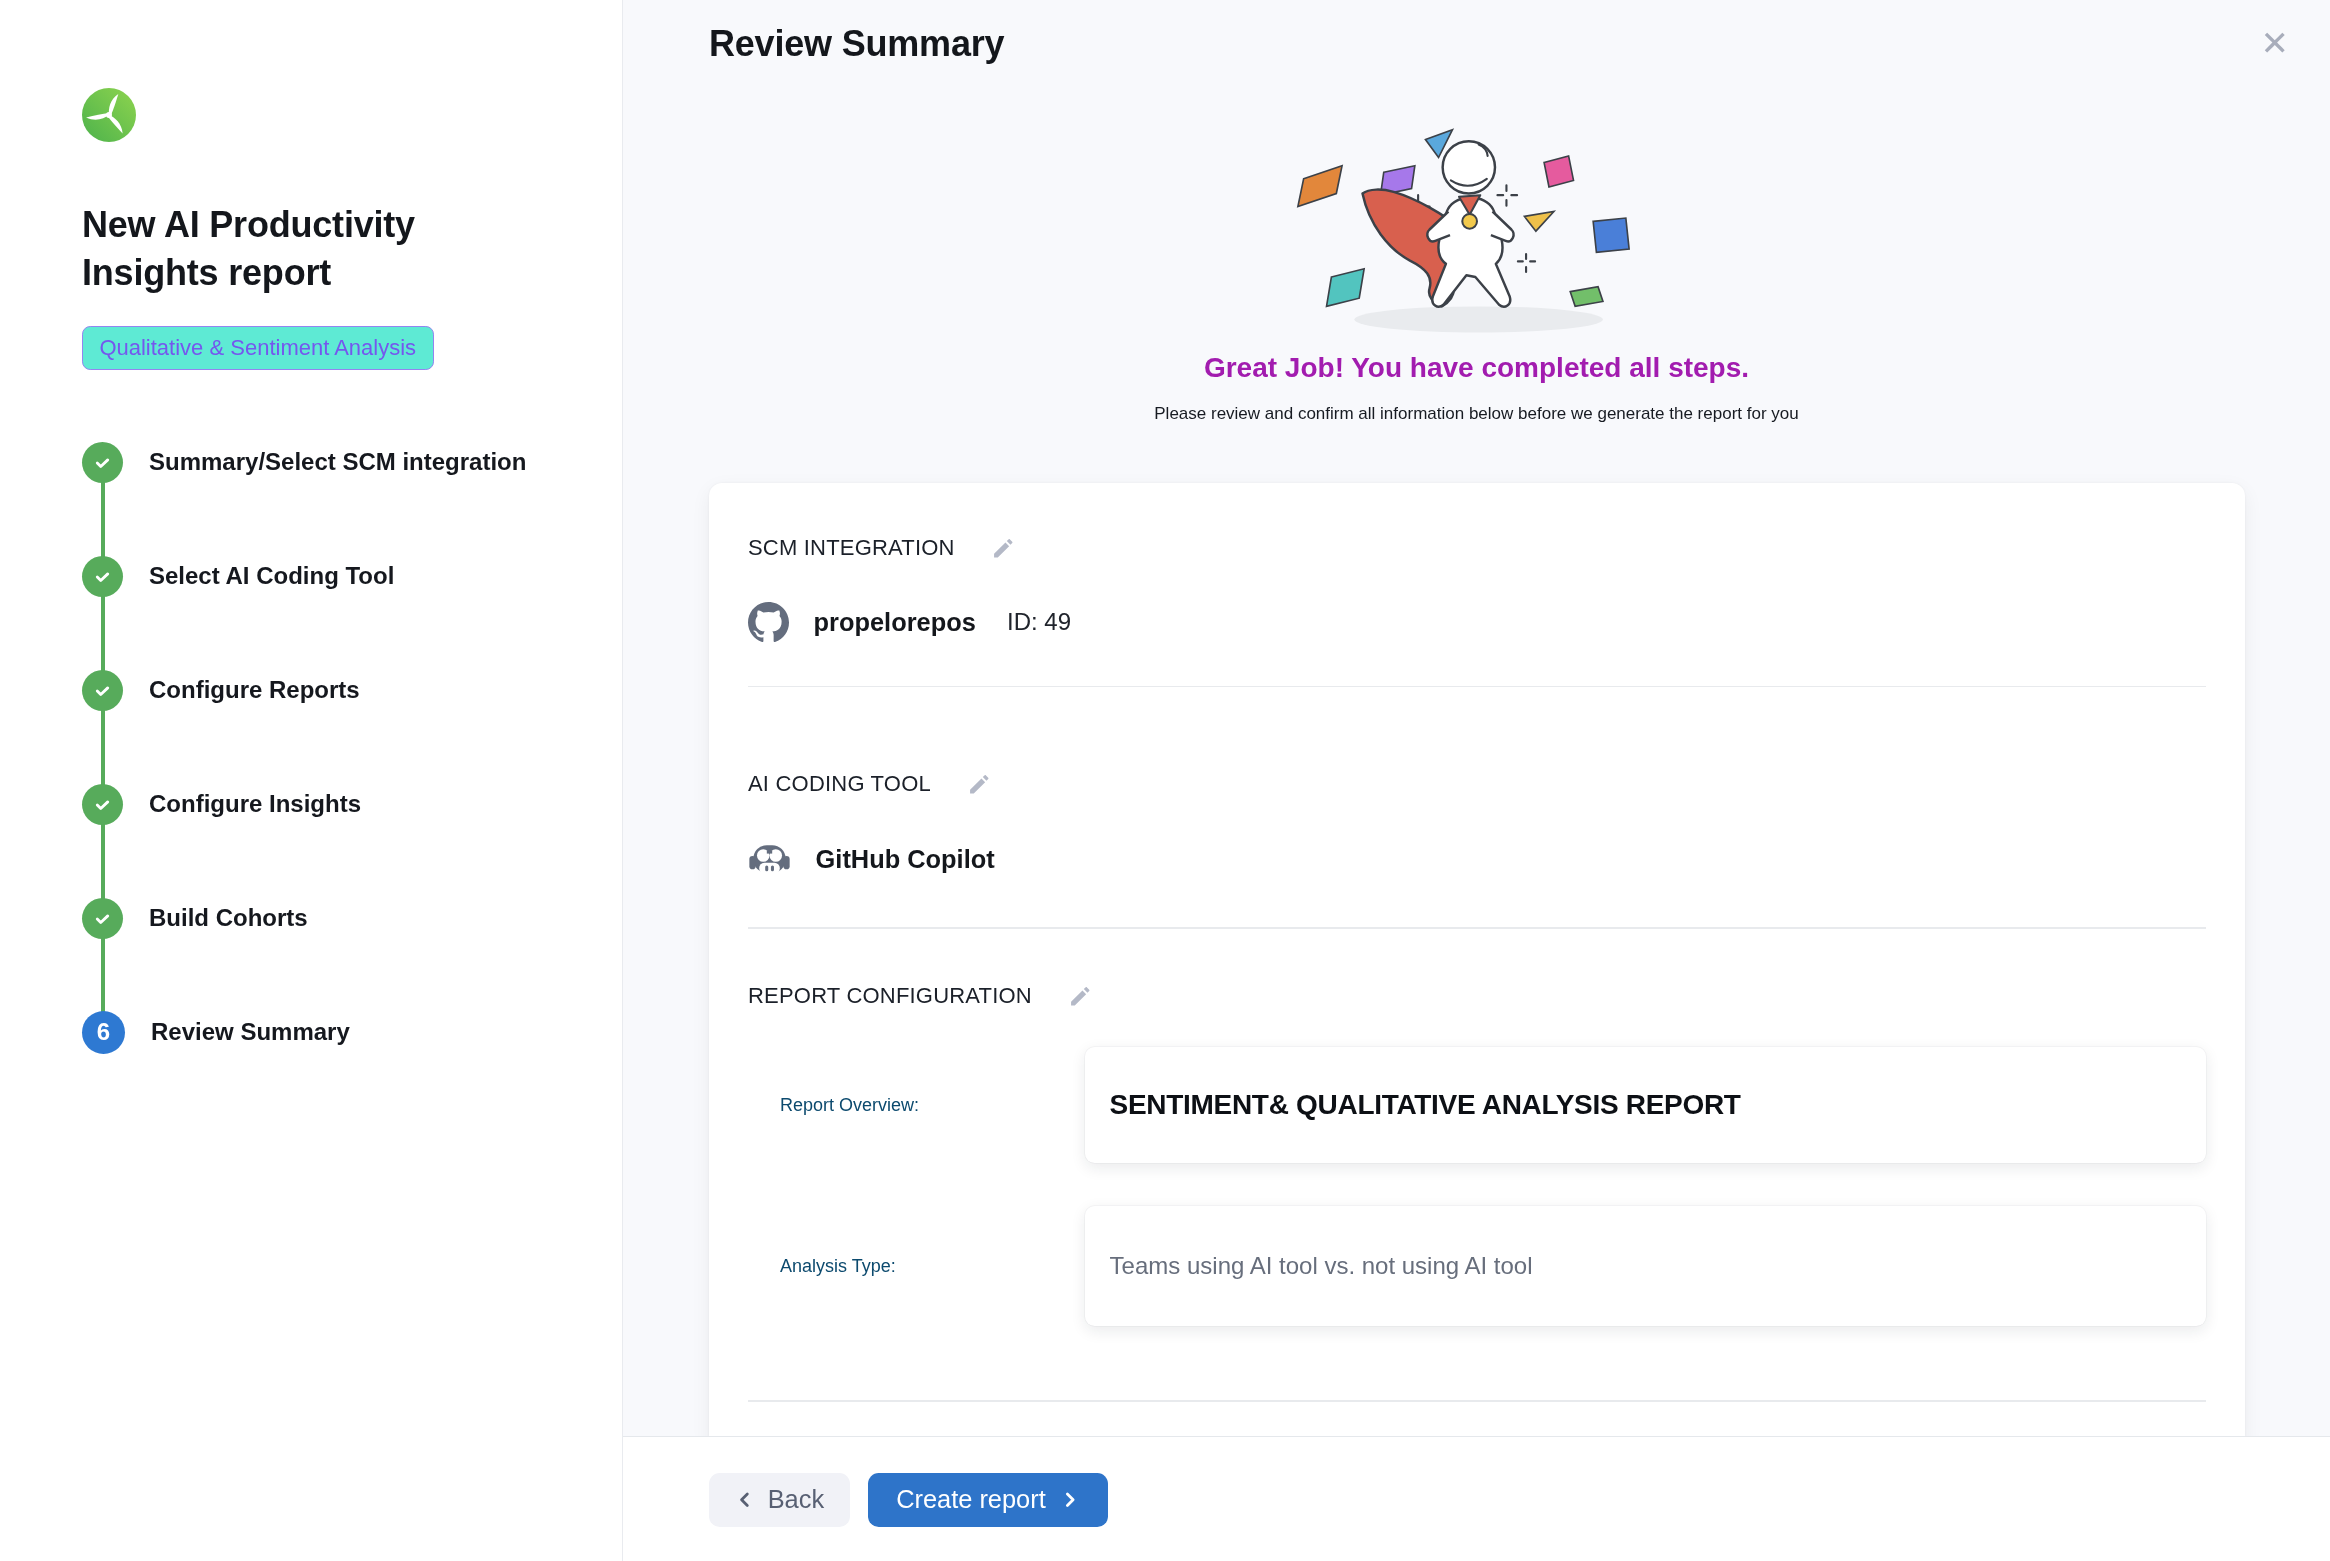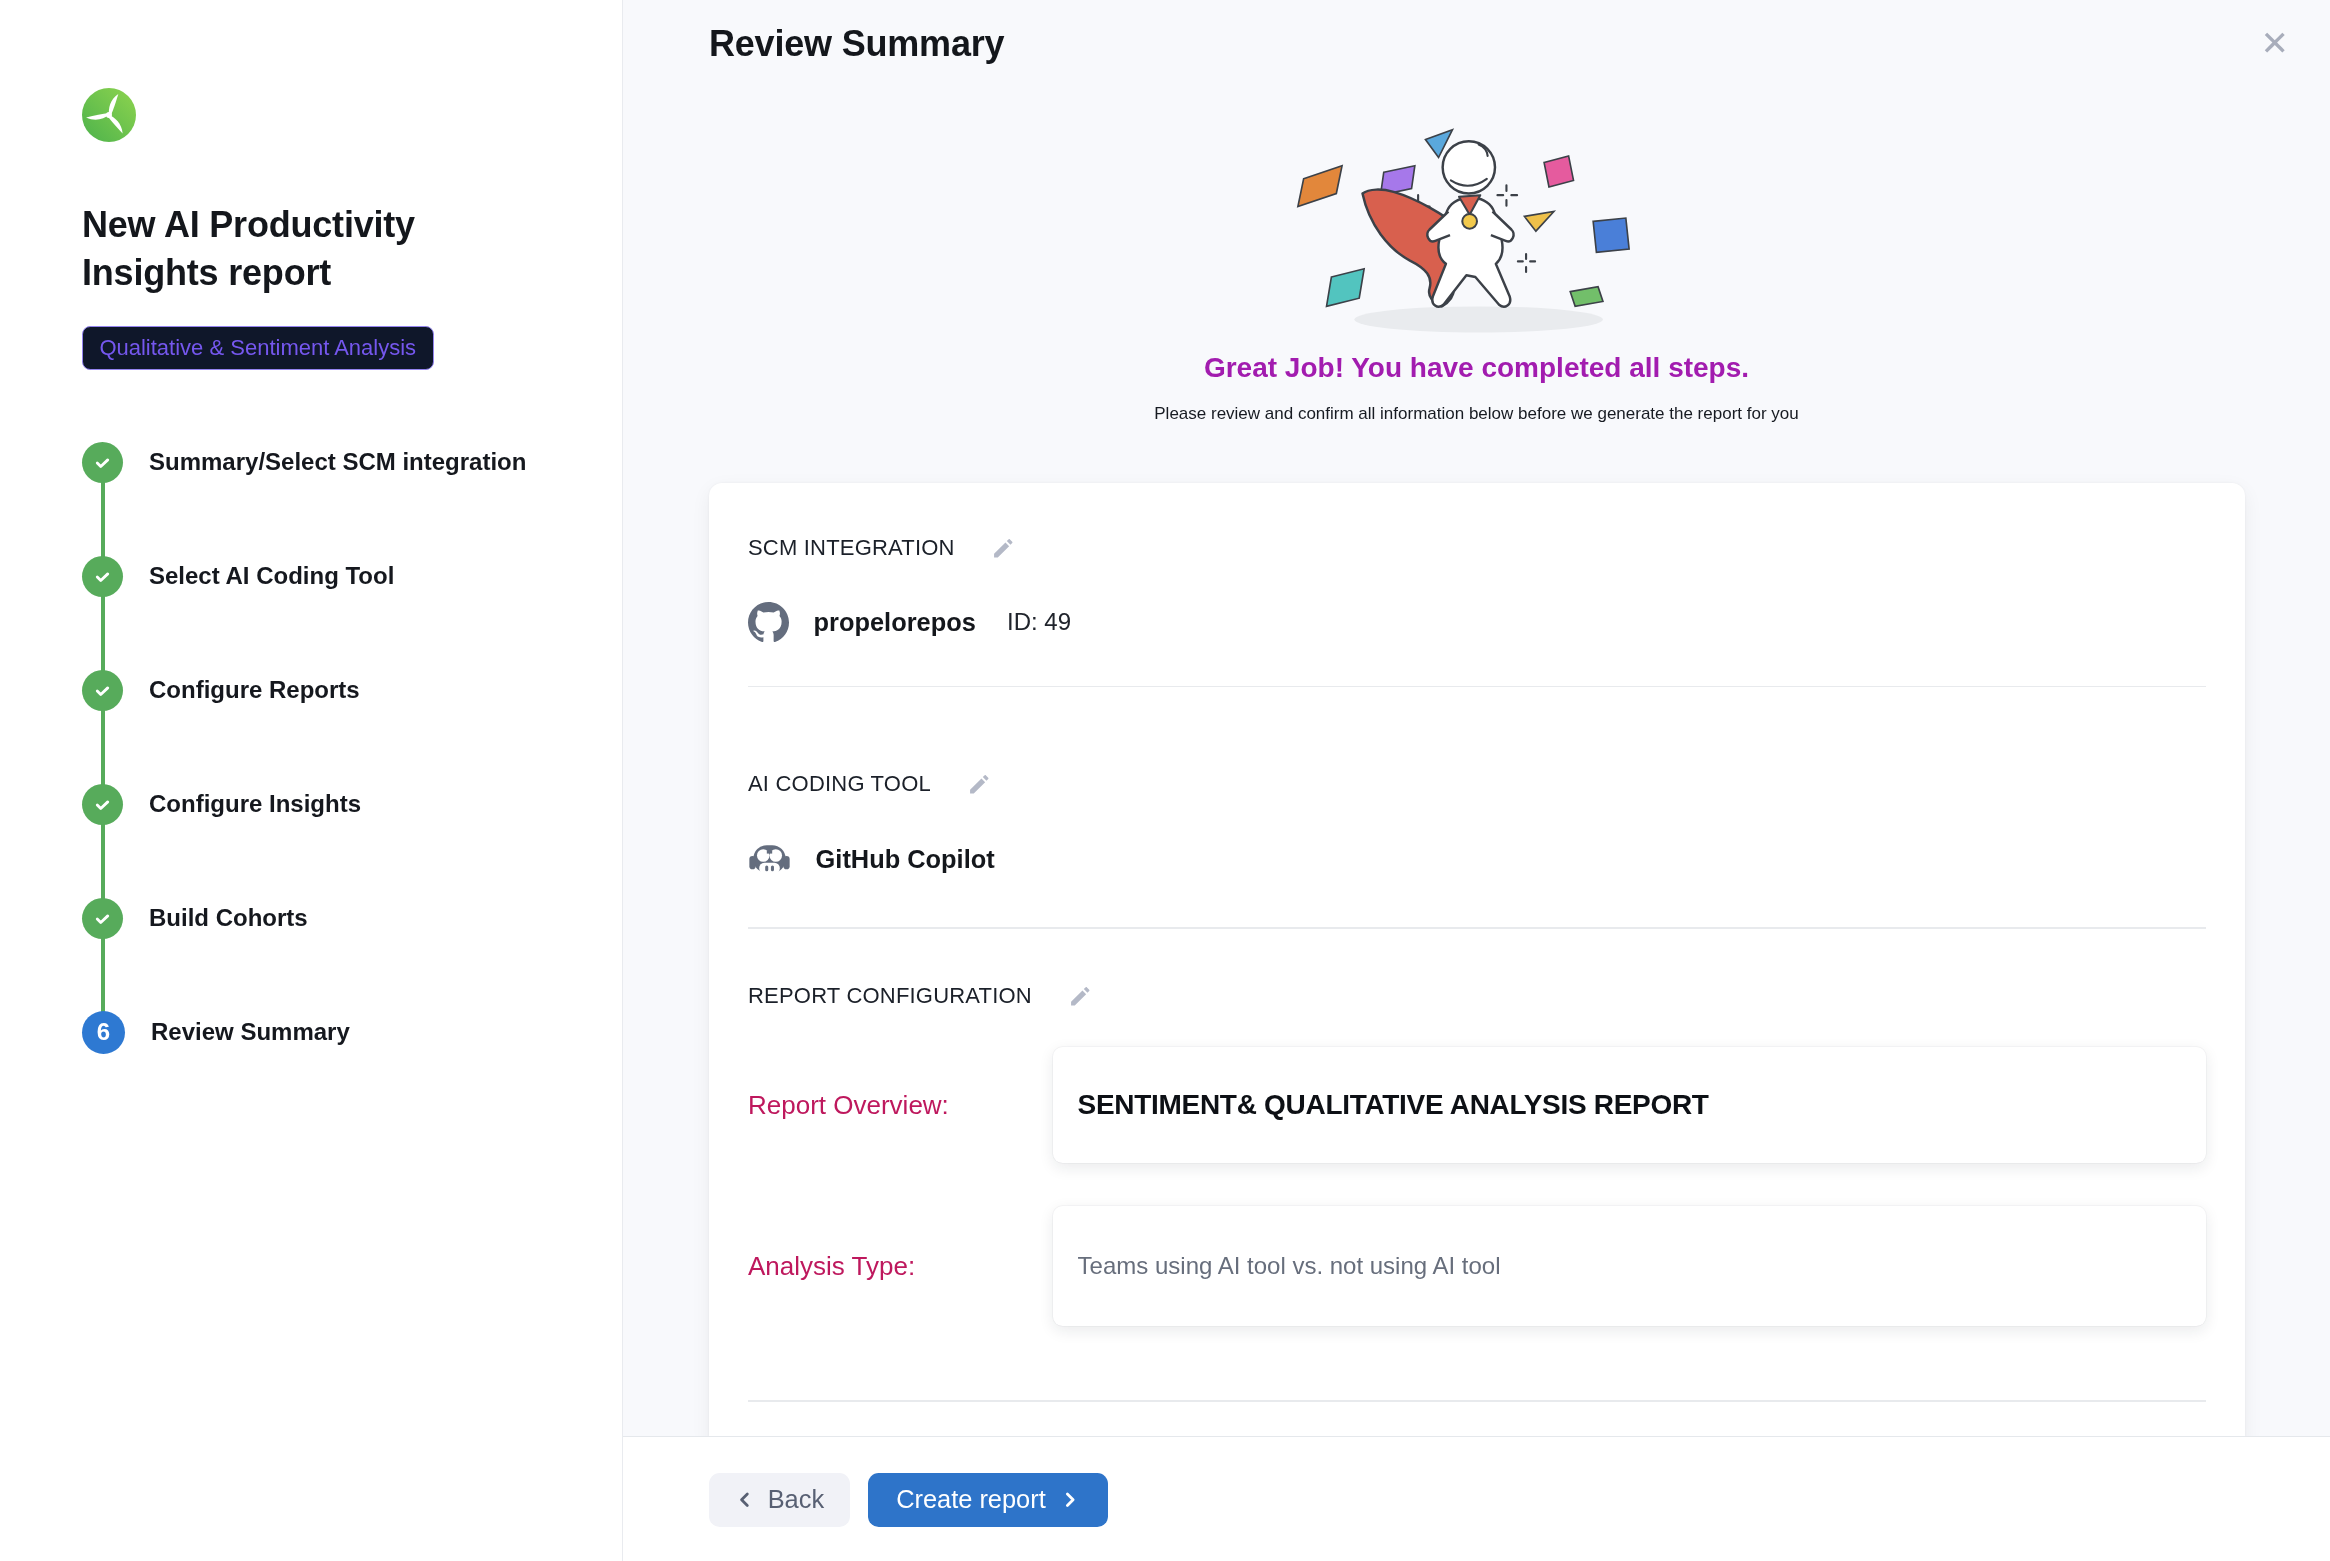--- a/index.html
+++ b/index.html
@@ -15,21 +15,21 @@
     padding:88px 41px 0 82px;
   }
   .logo{width:54px;height:54px;display:block;}
   .sidebar h1{
     margin:59px 0 0;font-size:36px;line-height:1.32;font-weight:700;
     color:#14171c;letter-spacing:-0.2px;max-width:393px;
   }
   .badge{
     display:inline-block;margin-top:29.5px;padding:8.2px 16.4px;
     border:1.6px solid #9484f0;border-radius:8.2px;color:#7557ee;font-size:22px;
-    background:#0f172a;
+    background:#5eead4;
   }
   .steps{list-style:none;margin:0;padding:0;position:absolute;left:82px;top:405px;width:459px;}
   .steps::before{
     content:"";position:absolute;left:19px;top:57px;height:569px;width:4.1px;
     background:#57ab5b;z-index:0;
   }
   .step{display:flex;align-items:center;gap:26px;height:114px;}
   .dot{
     position:relative;z-index:1;width:41px;height:41px;border-radius:50%;
     background:#57ab5b;display:flex;align-items:center;justify-content:center;flex:none;
@@ -62,21 +62,21 @@
   }
   .sec-head{display:flex;align-items:center;gap:36px;}
   .sec-label{font-size:22px;font-weight:500;color:#1b2029;letter-spacing:0.2px;}
   .edit-btn{background:none;border:none;padding:0;cursor:pointer;line-height:0;}
   .mt1{margin-top:39px;} .mt2{margin-top:84px;} .mt3{margin-top:54px;}
   .entity{display:flex;align-items:center;gap:24.6px;margin-top:41px;}
   .entity .ename{font-size:25.4px;font-weight:700;color:#14171c;}
   .entity .eid{font-size:24px;color:#20242c;margin-left:6.6px;}
   .divider{height:1.6px;background:#e8eaed;border:none;margin:43px 0 0;}
   .kv{display:flex;align-items:center;margin-top:38px;}
-  .kv .k{width:305px;flex:none;font-size:26px;color:#be185d;}
+  .kv .k{width:305px;flex:none;font-size:18px;color:#0c4a6e;margin-left:32px;}
   .vbox{
     flex:1;background:#fff;border-radius:9.8px;display:flex;align-items:center;
     box-shadow:0 0 0 0.8px rgba(25,29,40,.04), 0 4.9px 14.7px rgba(25,29,40,.09);
     padding:0 24.6px;height:116px;
   }
   .vbox.tall{height:120px;}
   .val-bold{font-size:28px;font-weight:700;letter-spacing:-0.3px;color:#0d1015;}
   .val-muted{font-size:24px;color:#676e7c;}
   
   .footer{

